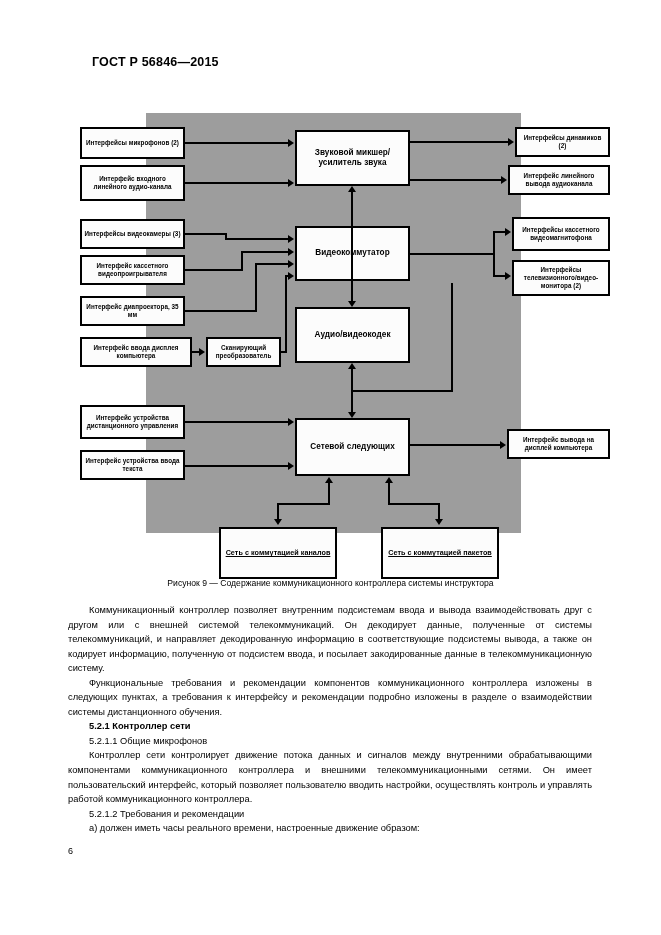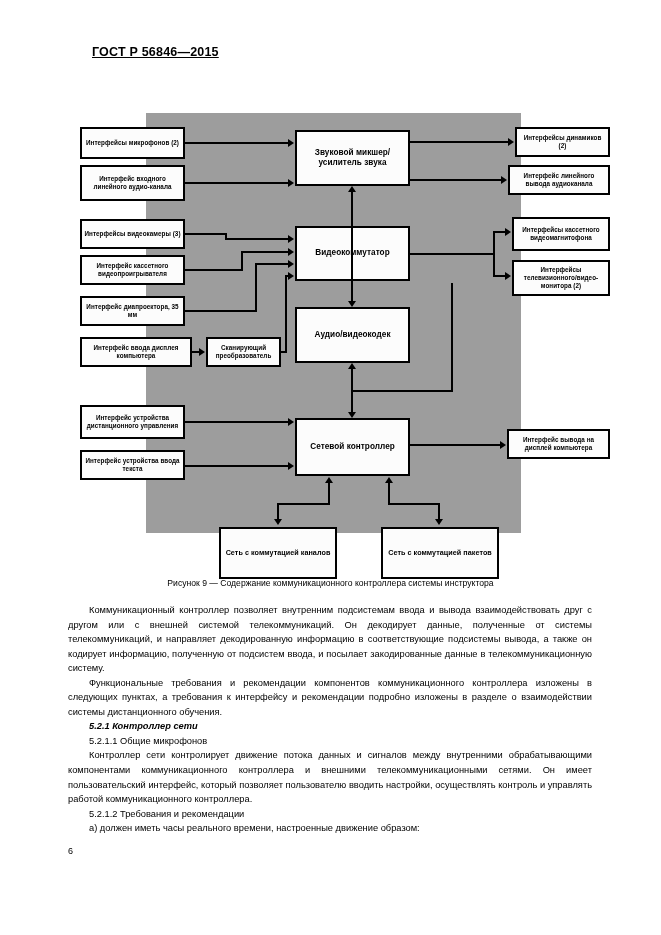--- a/index.html
+++ b/index.html
@@ -5,57 +5,57 @@
   html,body{margin:0;padding:0;}
   body{
     width:661px;height:935px;background:#fff;
     font-family:"Liberation Sans", sans-serif;
     color:#000;position:relative;overflow:hidden;
   }
   .page{position:absolute;inset:0;}
 
   
   .doc-header{
-    position:absolute;left:92px;top:45px;
-    font-size:12.5px;font-weight:bold;letter-spacing:.2px;text-decoration:underline;
+    position:absolute;left:92px;top:55px;
+    font-size:12.5px;font-weight:bold;letter-spacing:.2px;
   }
 
   
   .figure{position:absolute;left:80px;top:113px;width:500px;height:470px;}
   .gray-panel{
     position:absolute;left:66px;top:0px;width:375px;height:420px;
     background:#9d9d9d;
   }
   .nodebox{
     position:absolute;background:#fcfcfc;border:2.2px solid #000;
     display:flex;align-items:center;justify-content:center;text-align:center;
     font-size:6.3px;font-weight:bold;line-height:1.28;letter-spacing:.05px;
     padding:1px 2px;box-sizing:border-box;
   }
   .nodebox.big{font-size:8.2px;}
-  .nodebox.net{font-size:7.2px;}
+  .nodebox.net{font-size:7.2px;text-decoration:underline;}
   .conn{position:absolute;background:#000;}
   .arrow{position:absolute;width:0;height:0;}
   .ar-right{border-top:4px solid transparent;border-bottom:4px solid transparent;border-left:6px solid #000;}
   .ar-up{border-left:4px solid transparent;border-right:4px solid transparent;border-bottom:6px solid #000;}
   .ar-down{border-left:4px solid transparent;border-right:4px solid transparent;border-top:6px solid #000;}
 
   .fig-caption{
     position:absolute;left:0;top:578px;width:661px;text-align:center;
     font-size:8.6px;
   }
 
   
   .body-text{
     position:absolute;left:68px;top:603px;width:524px;
     font-size:9.3px;line-height:14.55px;text-align:justify;
   }
   .body-text p{margin:0;text-indent:21px;}
   .body-text p.noind{text-indent:21px;}
-  .body-text p.h{font-weight:bold;text-indent:21px;font-style:italic;}
+  .body-text p.h{font-weight:bold;text-indent:21px;}
   .page-num{position:absolute;left:68px;top:846px;font-size:9px;}
 </style>
 </head>
 <body>
 
 <div class="page">
 
   <div class="doc-header">ГОСТ Р 56846—2015</div>
 
   <div class="figure">
@@ -79,21 +79,21 @@
     <div class="nodebox" style="left:0px;top:337px;width:105px;height:30px;">Интерфейс устройства ввода текста</div>
 
     <div class="nodebox" style="left:126px;top:224px;width:75px;height:30px;">Сканирующий преобразователь</div>
 
     <div class="nodebox big" style="left:215px;top:17px;width:115px;height:56px;">Звуковой микшер/ усилитель звука</div>
 
     <div class="nodebox big" style="left:215px;top:113px;width:115px;height:55px;">Видеокоммутатор</div>
 
     <div class="nodebox big" style="left:215px;top:194px;width:115px;height:56px;">Аудио/видеокодек</div>
 
-    <div class="nodebox big" style="left:215px;top:305px;width:115px;height:58px;">Сетевой контроллер</div>
+    <div class="nodebox big" style="left:215px;top:305px;width:115px;height:58px;">Сетевой следующих</div>
 
     <div class="nodebox" style="left:435px;top:14px;width:95px;height:30px;">Интерфейсы динамиков (2)</div>
 
     <div class="nodebox" style="left:428px;top:52px;width:102px;height:30px;">Интерфейс линейного вывода аудиоканала</div>
 
     <div class="nodebox" style="left:432px;top:104px;width:98px;height:34px;">Интерфейсы кассетного видеомагнитофона</div>
 
     <div class="nodebox" style="left:432px;top:147px;width:98px;height:36px;">Интерфейсы телевизионного/видео-монитора (2)</div>
 
     <div class="nodebox" style="left:427px;top:316px;width:103px;height:30px;">Интерфейс вывода на дисплей компьютера</div>

